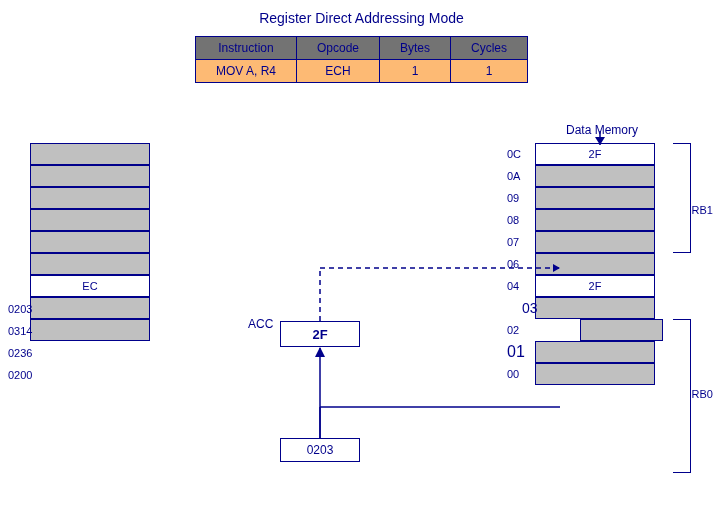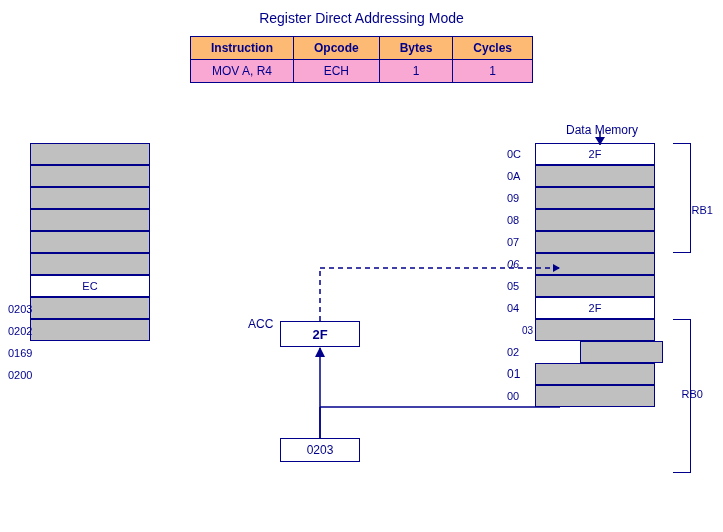--- a/index.html
+++ b/index.html
@@ -32,25 +32,25 @@
       border: 1px solid #00008B;
     }
     .instruction-table th, .instruction-table td {
       border: 1px solid #00008B;
       padding: 4px 20px;
       text-align: center;
       color: #00008B;
       font-size: 12px;
     }
     .instruction-table th {
+      background: #737373;
+      font-weight: normal;
+    }
+    .instruction-table td {
       background: #fdba74;
-      font-weight: bold;
-    }
-    .instruction-table td {
-      background: #f9a8d4;
     }
 
     
     .diagram {
       position: relative;
       width: 723px;
       height: 390px;
       margin-top: 10px;
     }
 
@@ -192,22 +192,22 @@
       <div class="mem-cell"></div>
       <div class="mem-cell"></div>
       <div class="mem-cell"></div>
       <div class="mem-cell"></div>
       <div class="mem-cell white">EC</div>
       <div class="mem-cell"></div>
       <div class="mem-cell"></div>
     </div>
 
   <span class="prog-addr" style="left:8px; top:210px;">0203</span>
-  <span class="prog-addr" style="left:8px; top:232px;">0202</span>
-  <span class="prog-addr" style="left:8px; top:254px;">0169</span>
+  <span class="prog-addr" style="left:8px; top:232px;">0314</span>
+  <span class="prog-addr" style="left:8px; top:254px;">0236</span>
   <span class="prog-addr" style="left:8px; top:276px;">0200</span>
 
   <span class="acc-label" style="left:248px; top:224px;">ACC</span>
   <div class="acc-box" style="left:280px; top:228px;">
     <span>2F</span>
   </div>
 
   <div class="pc-box" style="left:280px; top:345px;">
     <span>0203</span>
   </div>
@@ -229,54 +229,50 @@
       </div>
       <div style="display: flex; align-items: center; position: relative;">
         <span style="position: absolute; left: -28px; font-size: 11px; color: rgb(0, 0, 139);">08</span>
         <div class="mem-cell" style="width: 120px;"></div>
       </div>
       <div style="display: flex; align-items: center; position: relative;">
         <span style="position: absolute; left: -28px; font-size: 11px; color: rgb(0, 0, 139);">07</span>
         <div class="mem-cell" style="width: 120px;"></div>
       </div>
       <div style="display: flex; align-items: center; position: relative;">
-        <span style="position: absolute; left: -28px; font-size: 11px; color: rgb(0, 0, 139); font-style: italic;">06</span>
-        <div class="mem-cell" style="width: 120px;"></div>
-      </div>
-      <div style="display: flex; align-items: center; position: relative;">
-        <span style="position: absolute; left: -28px; font-size: 11px; color: rgb(0, 0, 139);">05</span>
+        <span style="position: absolute; left: -28px; font-size: 11px; color: rgb(0, 0, 139);">06</span>
         <div class="mem-cell" style="width: 120px;"></div>
       </div>
       <div style="display: flex; align-items: center; position: relative;">
         <span style="position: absolute; left: -28px; font-size: 11px; color: rgb(0, 0, 139);">04</span>
         <div class="mem-cell white" style="width: 120px;">2F</div>
       </div>
       <div style="display: flex; align-items: center; position: relative;">
-        <span style="position: absolute; left: -28px; font-size: 10px; color: rgb(0, 0, 139); padding-left: 15px;">03</span>
+        <span style="position: absolute; left: -28px; font-size: 14px; color: rgb(0, 0, 139); padding-left: 15px;">03</span>
         <div class="mem-cell" style="width: 120px;"></div>
       </div>
       <div style="display: flex; align-items: center; position: relative; padding-left: 45px;">
         <span style="position: absolute; left: -28px; font-size: 11px; color: rgb(0, 0, 139);">02</span>
         <div class="mem-cell" style="width: 120px;"></div>
       </div>
       <div style="display: flex; align-items: center; position: relative;">
-        <span style="position: absolute; left: -28px; font-size: 12px; color: rgb(0, 0, 139);">01</span>
+        <span style="position: absolute; left: -28px; font-size: 16px; color: rgb(0, 0, 139);">01</span>
         <div class="mem-cell" style="width: 120px;"></div>
       </div>
       <div style="display: flex; align-items: center; position: relative;">
         <span style="position: absolute; left: -28px; font-size: 11px; color: rgb(0, 0, 139);">00</span>
         <div class="mem-cell" style="width: 120px;"></div>
       </div>
     </div>
 
   <div class="rb-bracket" style="right:32px; top:50px; width:18px; height:110px;"></div>
   <span class="rb-label" style="right:10px; top:111px;">RB1</span>
 
   <div class="rb-bracket" style="right:32px; top:226px; width:18px; height:154px;"></div>
-  <span class="rb-label" style="right:20px; top:295px;margin-left:44px;">RB0</span>
+  <span class="rb-label" style="right:10px; top:295px;margin-left:44px;">RB0</span>
 
   <svg>
 
     <line x1="320" y1="228" x2="320" y2="175" stroke="#00008B" stroke-width="1.5" stroke-dasharray="5,4"></line>
     <line x1="320" y1="175" x2="560" y2="175" stroke="#00008B" stroke-width="1.5" stroke-dasharray="5,4"></line>
 
     <polygon points="560,175 553,171 553,179" fill="#00008B"></polygon>
 
     <line x1="320" y1="345" x2="320" y2="255" stroke="#00008B" stroke-width="1.5"></line>
 

